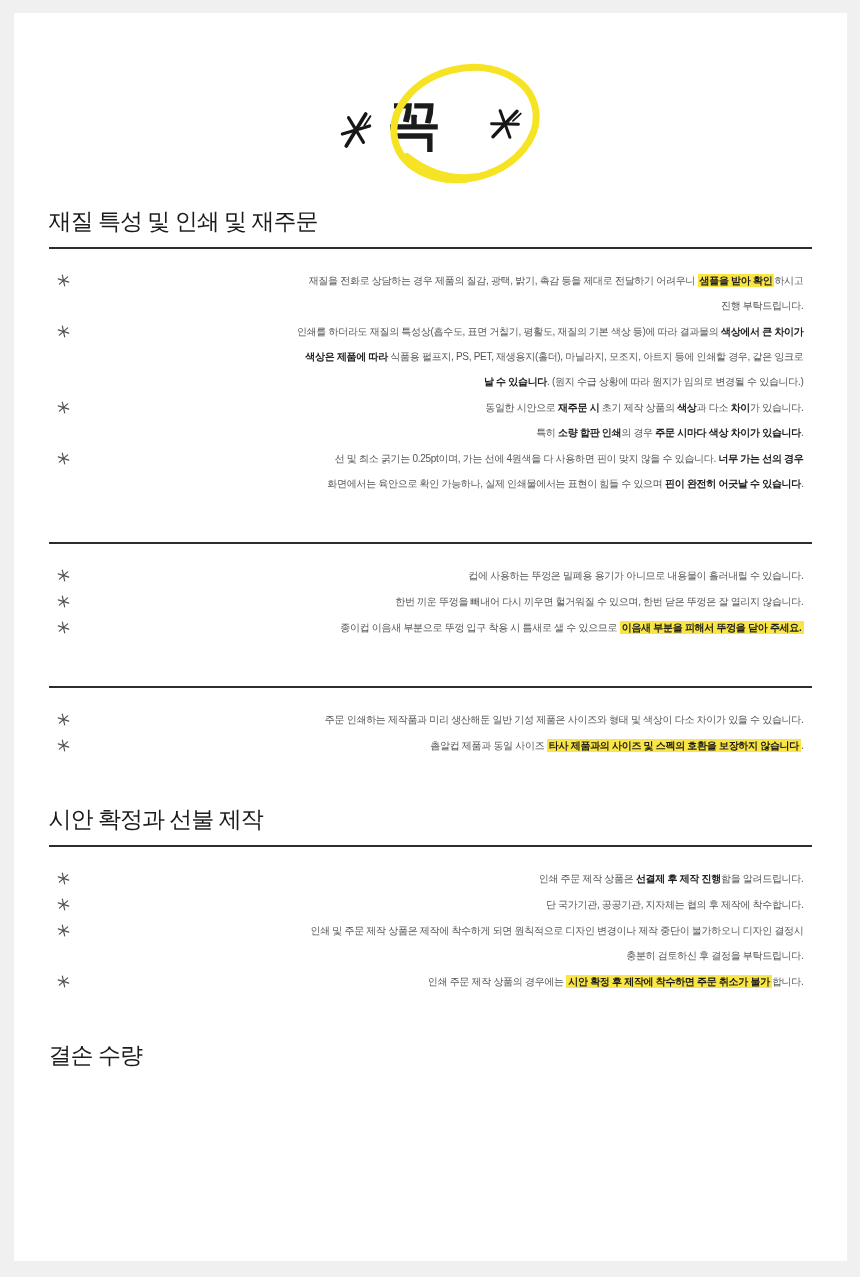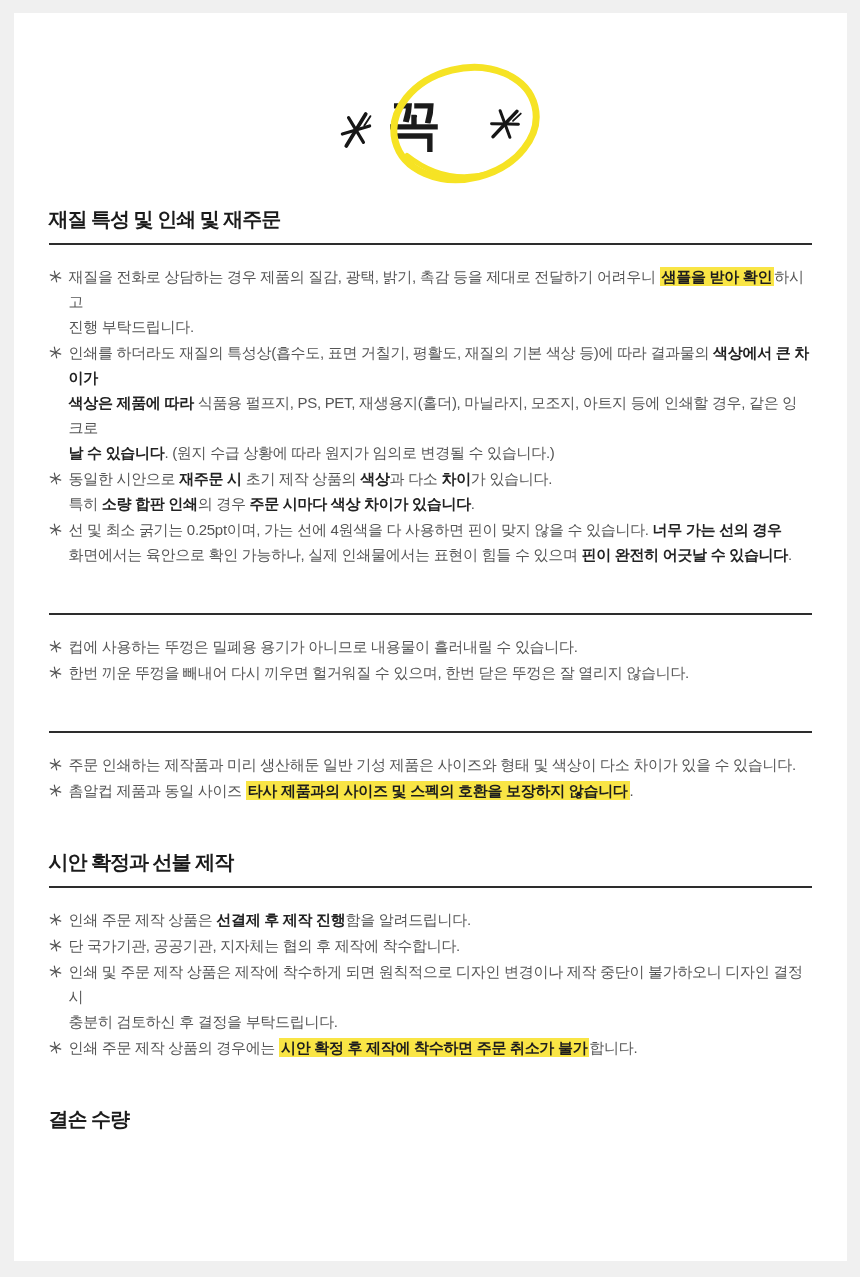--- a/index.html
+++ b/index.html
@@ -33,28 +33,29 @@
   .circle-svg{
     position:absolute;left:50%;top:50%;
     transform:translate(-50%,-52%);
     width:160px;height:128px;overflow:visible;pointer-events:none;z-index:0;
   }
   .circled{position:relative;z-index:1;}
   
   .section{margin-top:46px;}
   .section:first-child{margin-top:0;}
   .s-heading{
-    font-size:20px;font-weight:700;letter-spacing:-1px;
+    font-size:23px;font-weight:400;letter-spacing:-1px;
     color:var(--heading-text,#1b1b1b);margin:0 0 10px;
   }
   .rule{height:2px;background:var(--divider,#2d2d2d);margin:0 0 19px;}
   .bullets{
-    list-style:none;margin:0;padding:0;
-    font-size:15px;line-height:25px;
+    list-style:none;margin:8px;padding:0;
+    font-size:10px;line-height:25px;
     color:var(--body-text,#555555);
+    text-align:right;
   }
   .bullets li{display:flex;gap:7px;align-items:flex-start;margin:0 0 1px;}
   .marker{flex:0 0 auto;margin-top:6px;}
   .marker svg{display:block;}
   .content{flex:1;letter-spacing:-0.3px;}
   .bold{font-weight:700;color:var(--bold-text,#222222);}
   .hl{
     font-weight:700;color:#1d1d1d;
     background:var(--highlight-yellow,#f9e545);
     padding:1px 2px;
@@ -188,20 +189,34 @@
                   <line x1="10" y1="1.5" x2="10" y2="18.5"></line>
                   <line x1="2.6" y1="5.8" x2="17.4" y2="14.2"></line>
                   <line x1="17.4" y1="5.8" x2="2.6" y2="14.2"></line>
                 </g>
               </svg>
             </span>
             <div class="content">
               <div class="line"><span>한번 끼운 뚜껑을 빼내어 다시 끼우면 헐거워질 수 있으며, 한번 닫은 뚜껑은 잘 열리지 않습니다.</span></div>
             </div>
           </li>
+          <li>
+            <span class="marker">
+              <svg viewBox="0 0 20 20" width="13" height="13" aria-hidden="true">
+                <g stroke="#4f4f4f" stroke-width="1.8" stroke-linecap="round" transform="rotate(-12 10 10)">
+                  <line x1="10" y1="1.5" x2="10" y2="18.5"></line>
+                  <line x1="2.6" y1="5.8" x2="17.4" y2="14.2"></line>
+                  <line x1="17.4" y1="5.8" x2="2.6" y2="14.2"></line>
+                </g>
+              </svg>
+            </span>
+            <div class="content">
+              <div class="line"><span>종이컵 이음새 부분으로 뚜껑 입구 착용 시 틈새로 샐 수 있으므로 </span><span class="hl">이음새 부분을 피해서 뚜껑을 닫아 주세요.</span></div>
+            </div>
+          </li>
         </ul>
       </section>
       <section class="section">
         <div class="rule"></div>
         <ul class="bullets">
           <li>
             <span class="marker">
               <svg viewBox="0 0 20 20" width="13" height="13" aria-hidden="true">
                 <g stroke="#4f4f4f" stroke-width="1.8" stroke-linecap="round" transform="rotate(-12 10 10)">
                   <line x1="10" y1="1.5" x2="10" y2="18.5"></line>

